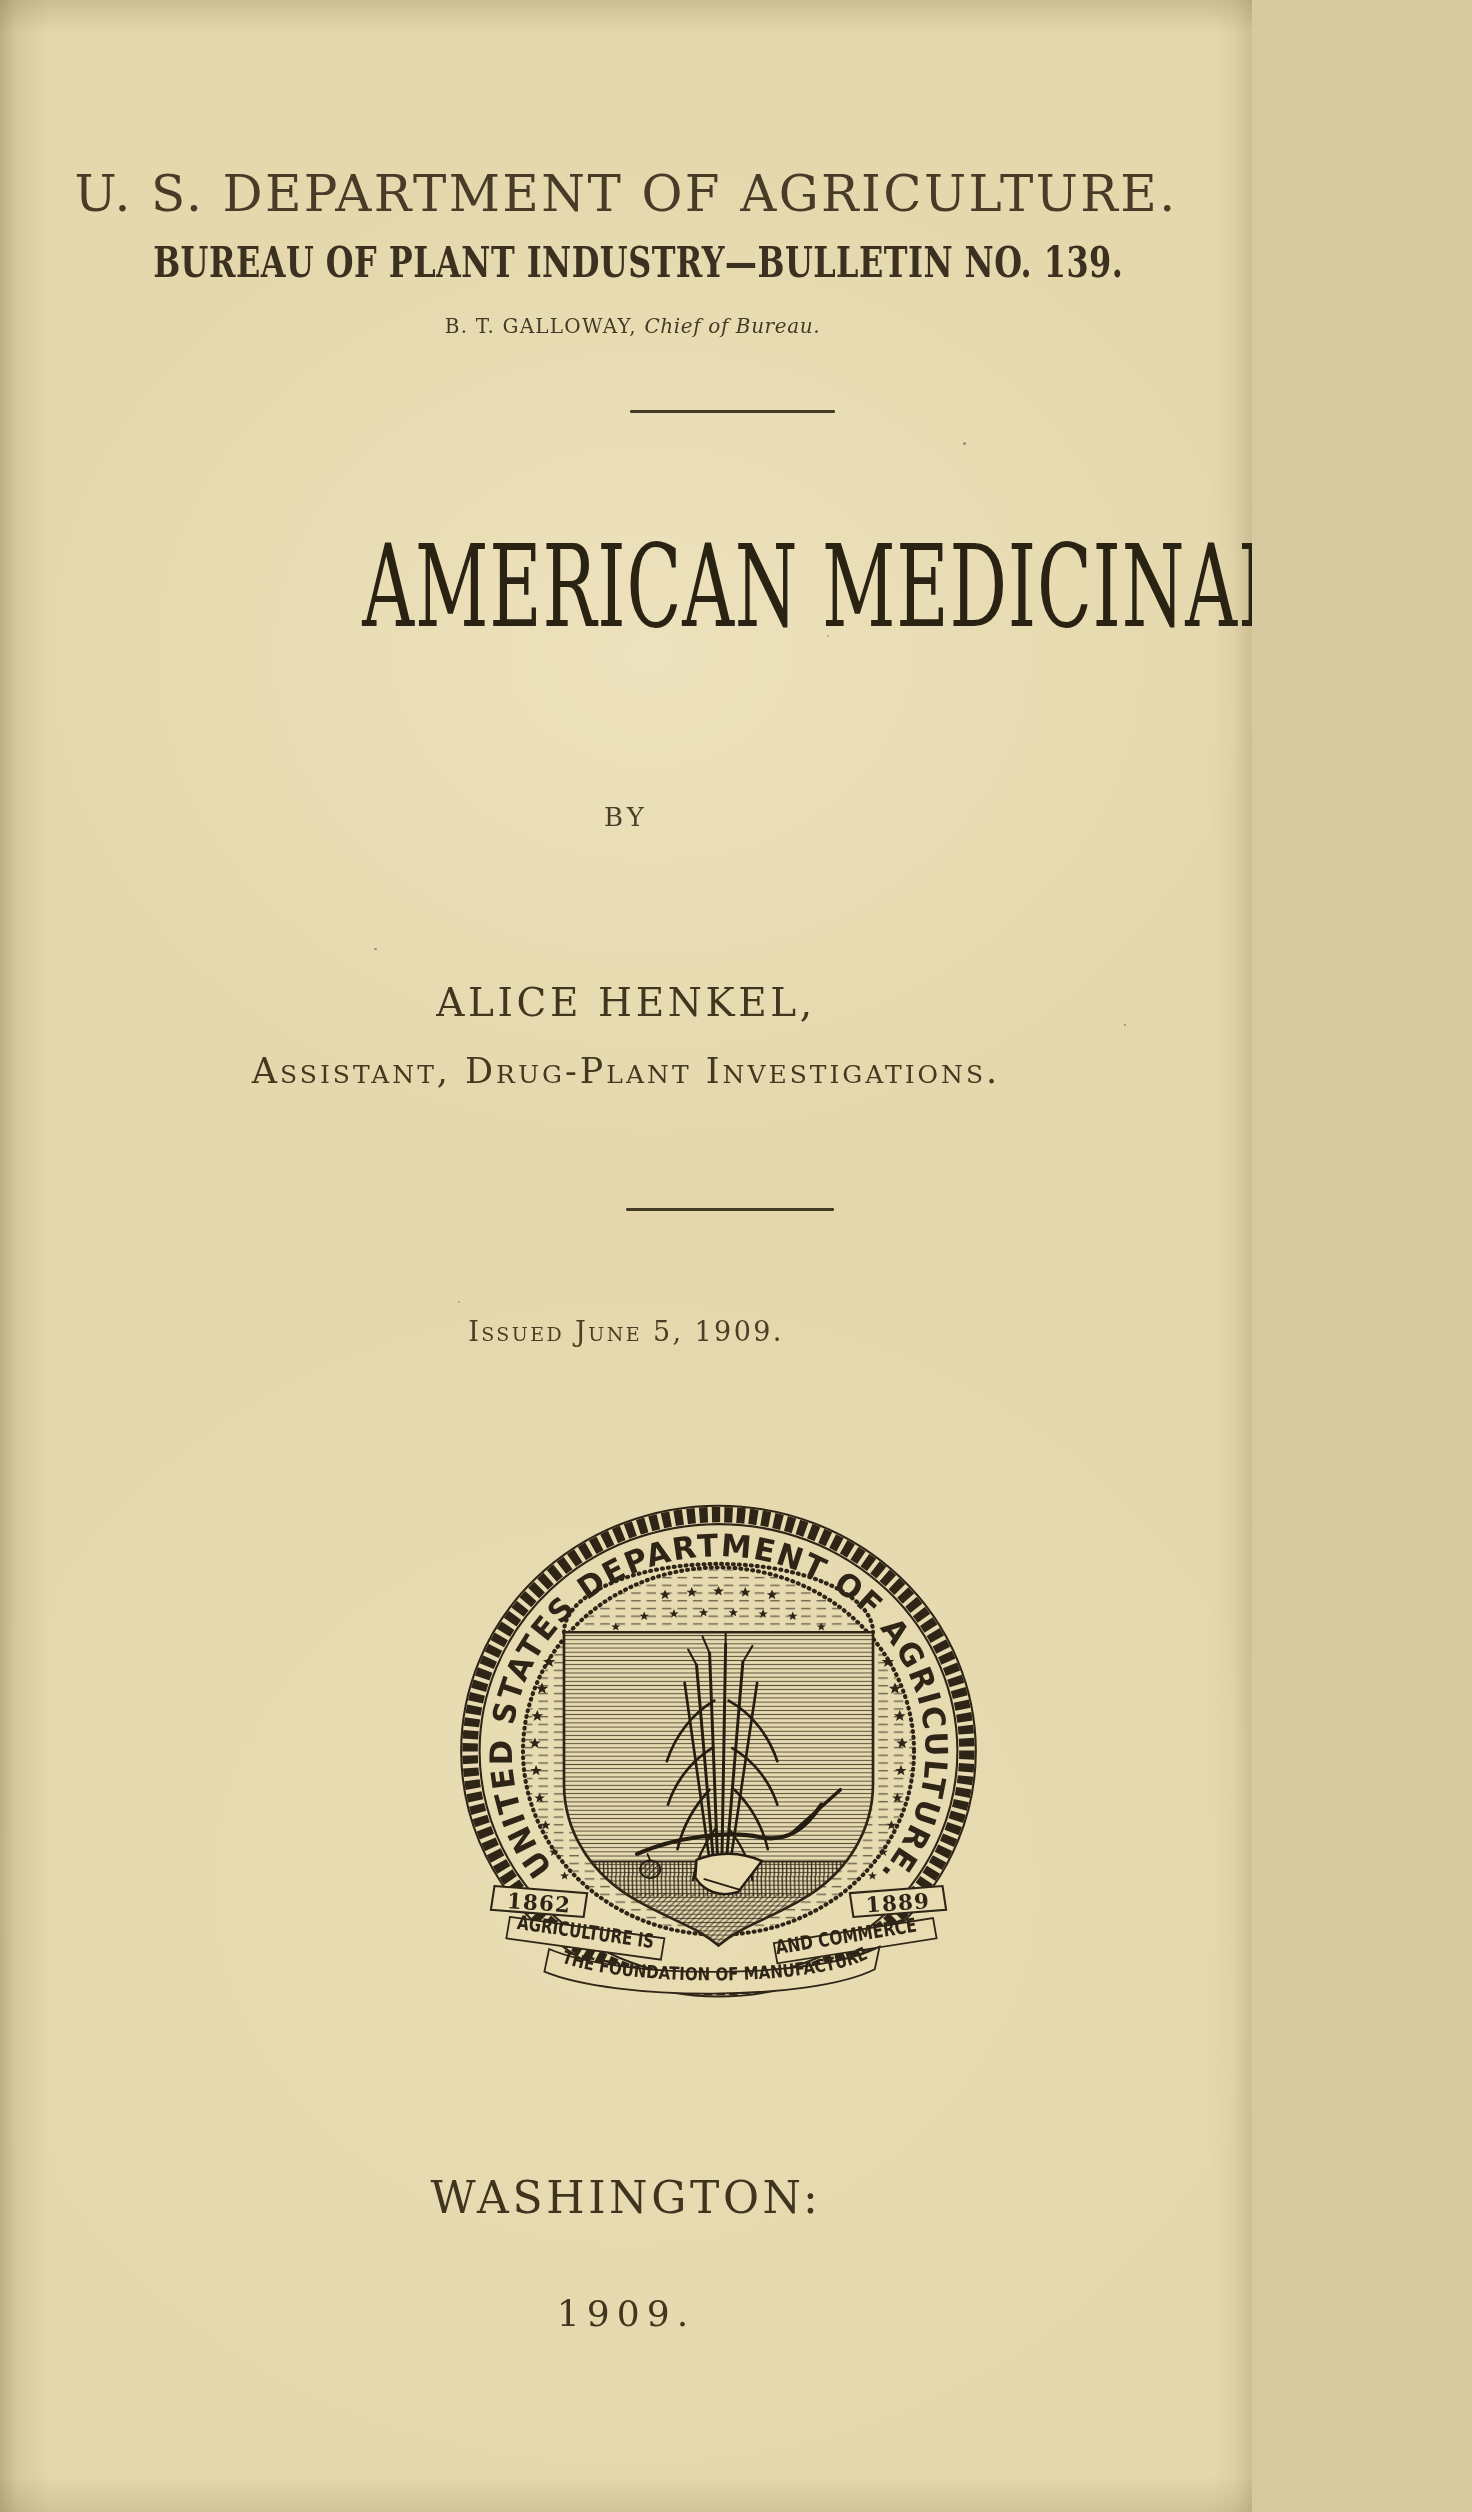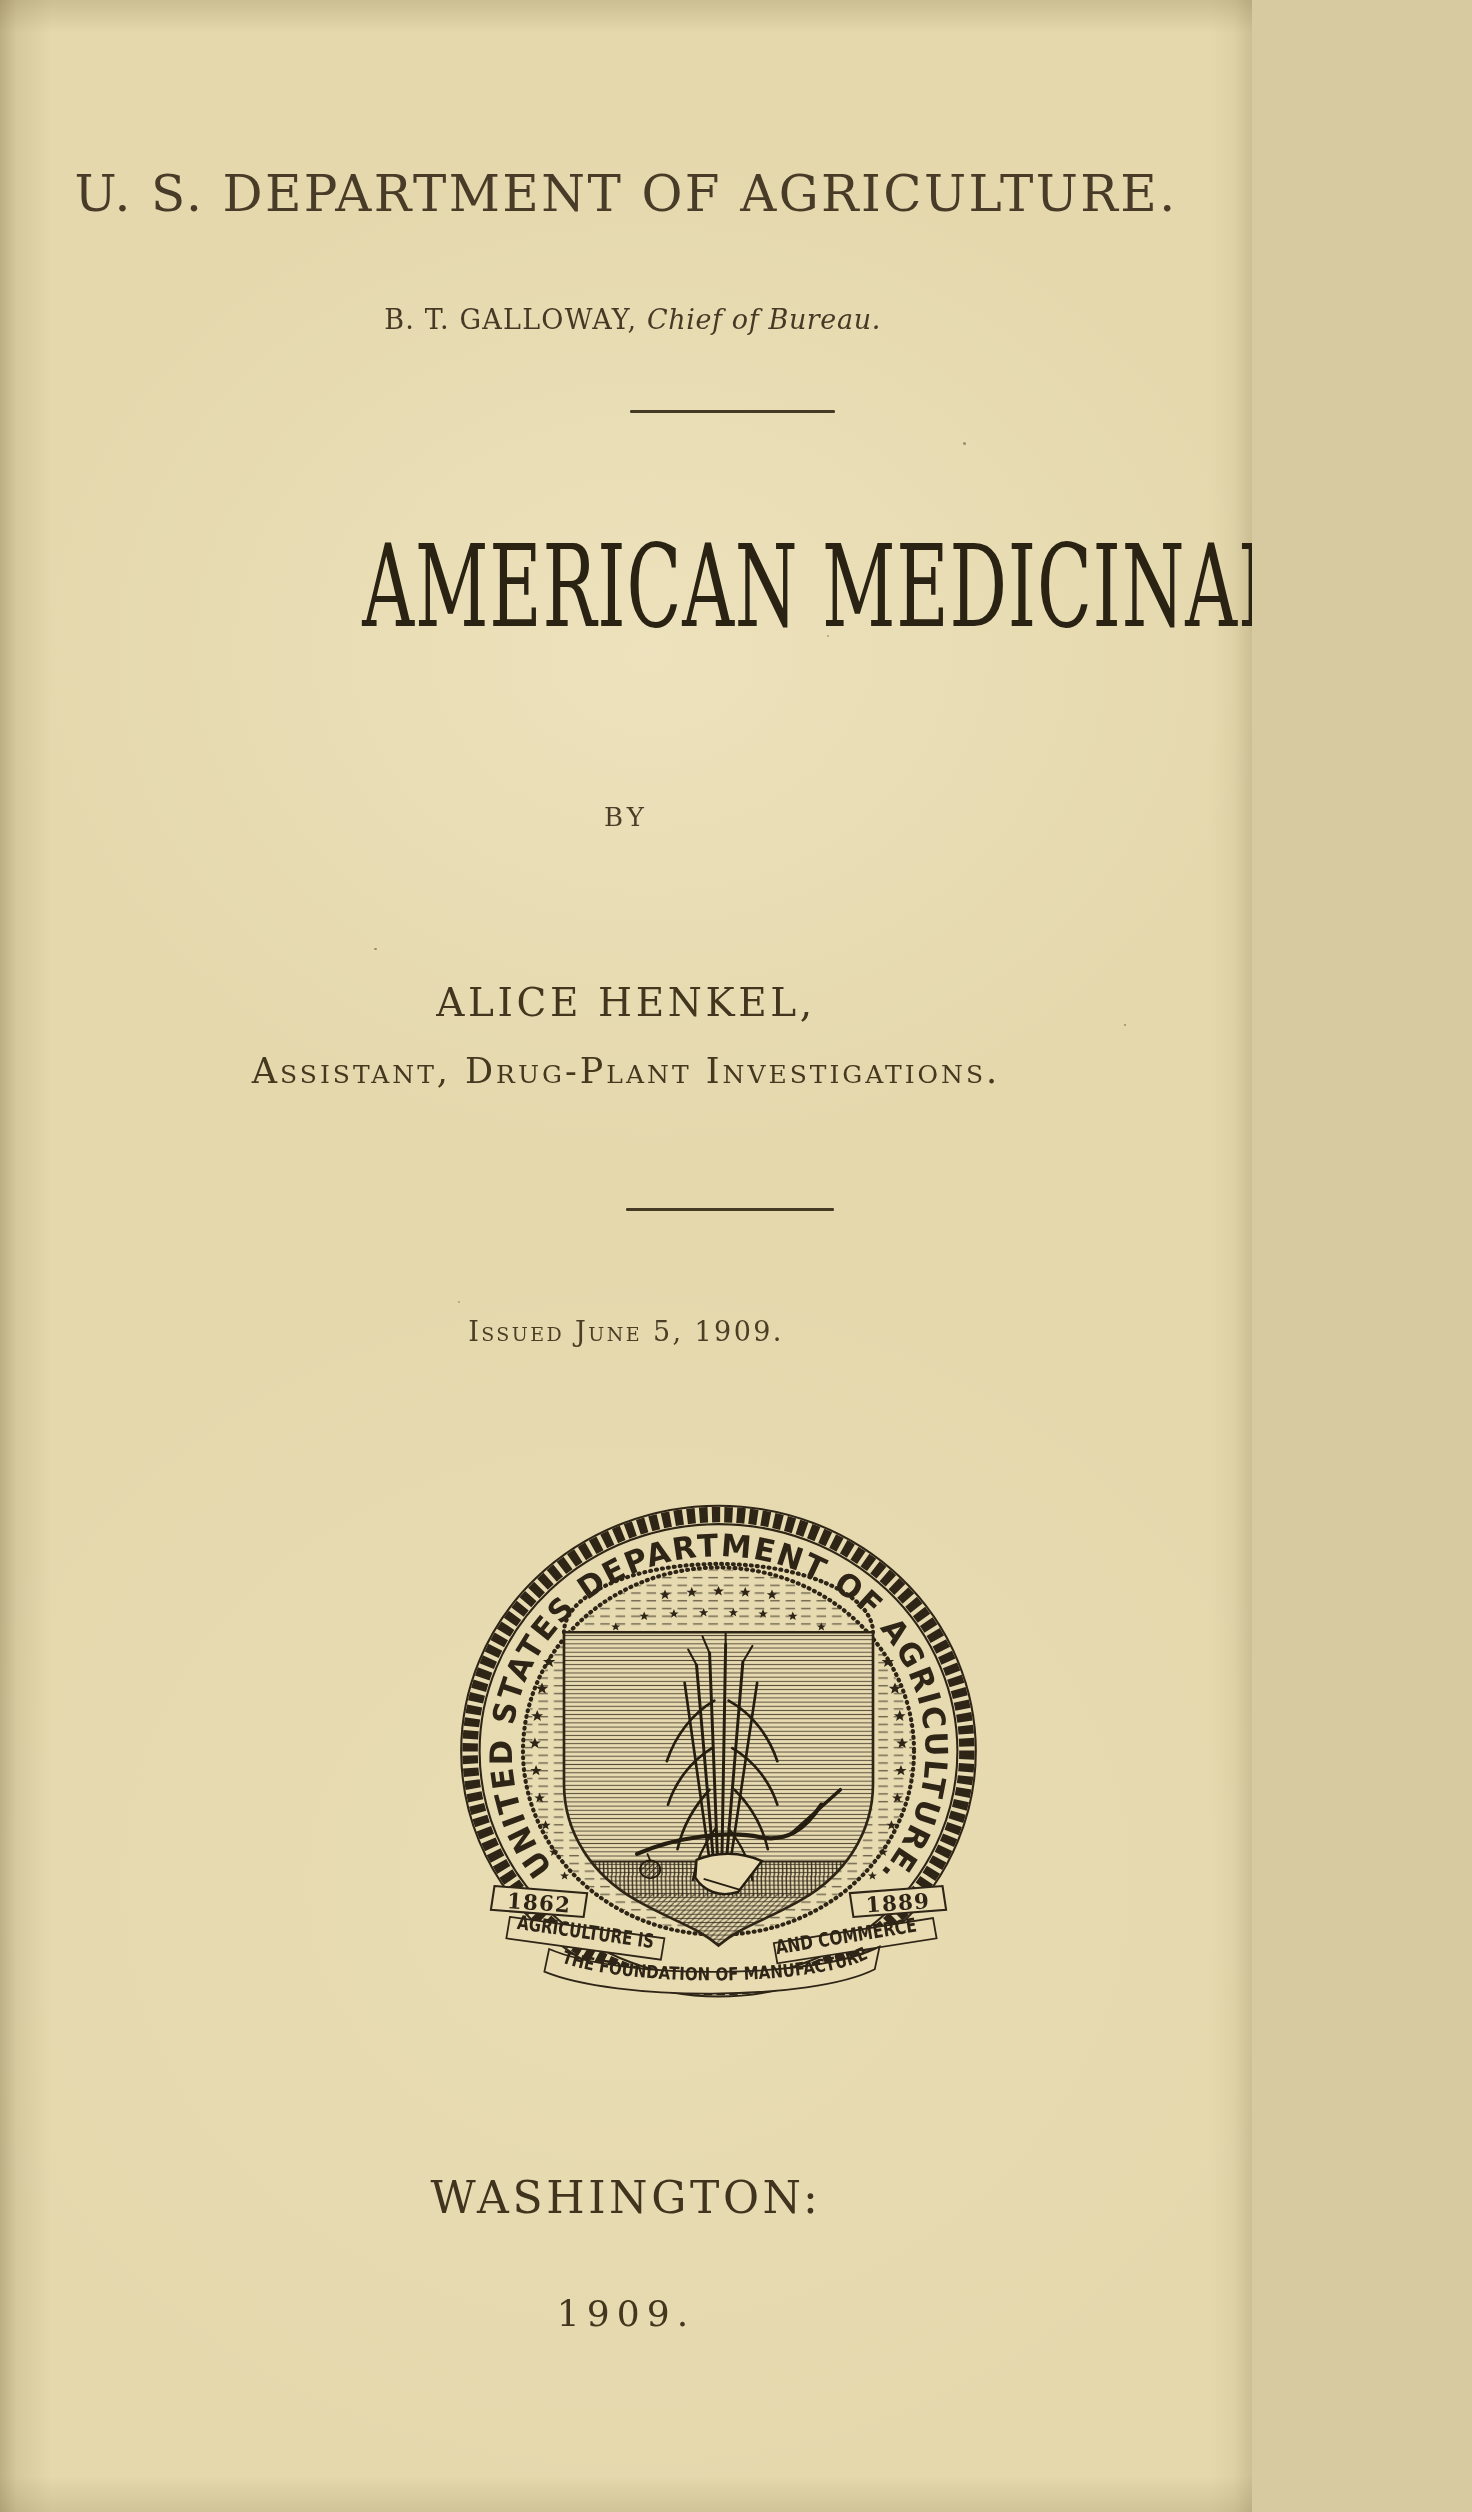--- a/index.html
+++ b/index.html
@@ -29,21 +29,21 @@
     right: 0;
     text-align: center;
     line-height: 1;
     white-space: nowrap;
   }
   .condense { display: inline-block; transform-origin: 50% 50%; }
 
   .dept-line   { top: 169px;  font-size: 50px;  letter-spacing: 2.4px; color: #483c28; }
   .bureau-line { top: 242px;  font-size: 42px;  font-weight: bold; color: #3c3120; }
   .bureau-line .condense { transform: scaleX(0.76); letter-spacing: 0.6px; }
-  .chief-line  { top: 306px;  font-size: 27px;  letter-spacing: 1.2px; color: #463a26; padding-left: 13px; }
+  .chief-line  { top: 316px;  font-size: 20px;  letter-spacing: 1.2px; color: #463a26; padding-left: 13px; }
   .chief-line .chief-title { font-style: italic; letter-spacing: 0.6px; }
 
   .rule {
     position: absolute;
     height: 3px;
     background: #453a24;
     border-radius: 1.2px;
   }
   .rule-top    { top: 410px;  left: 630px; width: 205px; }
   .rule-middle { top: 1208px; left: 626px; width: 208px; }
@@ -89,20 +89,23 @@
     font-weight: bold;
   }
 </style>
 </head>
 <body>
 
 <div class="page">
 
   <div class="tline dept-line">U. S. DEPARTMENT OF AGRICULTURE.</div>
 
+  <div class="tline bureau-line">
+    <span class="condense">BUREAU OF PLANT INDUSTRY—BULLETIN NO. 139.</span>
+  </div>
 
   <div class="tline chief-line">
     <span>B. T. GALLOWAY,</span>
     <span class="chief-title">Chief of Bureau.</span>
   </div>
 
   <div class="rule rule-top"></div>
 
   <div class="tline main-title">
     <span class="condense">AMERICAN MEDICINAL BARKS.</span>

